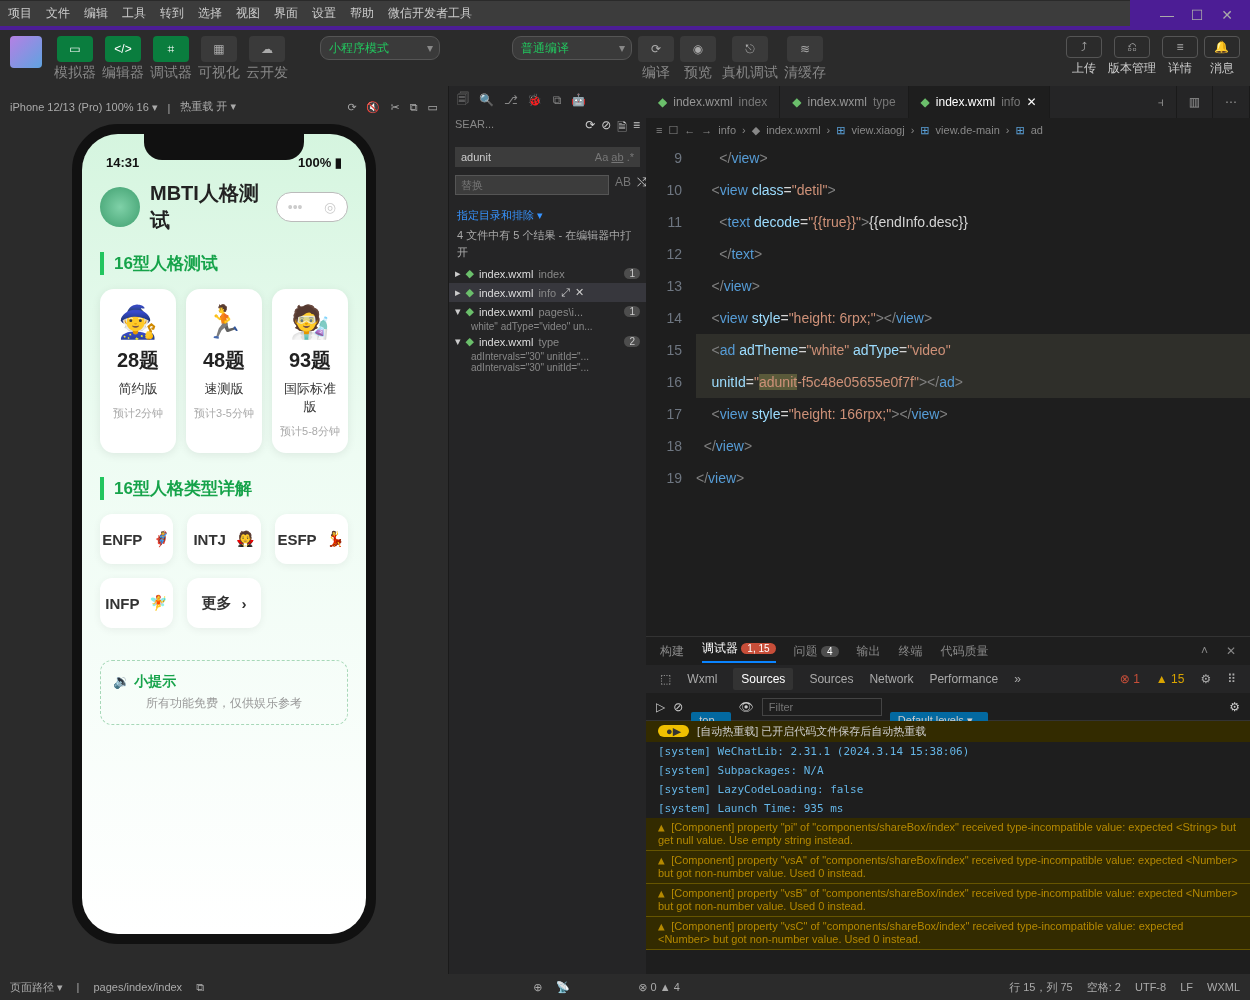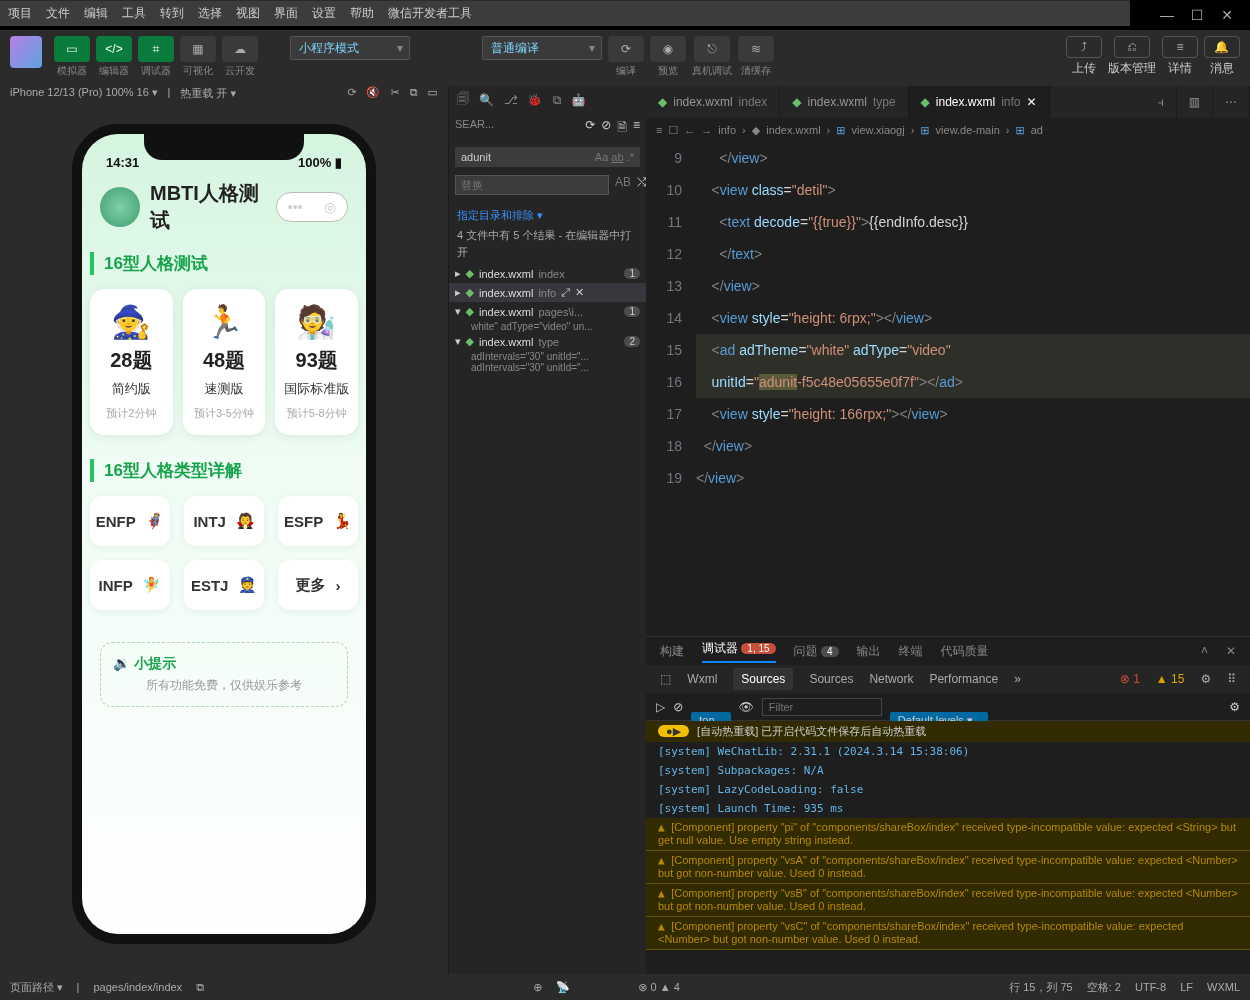--- a/index.html
+++ b/index.html
@@ -1,45 +1,45 @@
 <!DOCTYPE html>
 <html><head>
 <meta charset="utf-8">
 <style>
 * { margin:0; padding:0; box-sizing:border-box; font-family:"Microsoft YaHei",sans-serif; }
 body { background:#1e1e1e; color:#ccc; width:1250px; height:1000px; overflow:hidden; font-size:12px; }
-.titlebar { height:30px; background:#000000; display:flex; align-items:center; padding:0 8px; color:#aaa; }
+.titlebar { height:30px; background:#4c1d95; display:flex; align-items:center; padding:0 8px; color:#aaa; }
 .titlebar .title { flex:1; text-align:center; font-size:12px; color:#888; }
 .titlebar .winbtn { width:30px; text-align:center; font-size:14px; }
 .menubar { height:26px; background:#3c3c3c; display:flex; align-items:center; padding-left:8px; gap:14px; color:#ccc; font-size:12px; border-top:1px solid #2a2a2a; position:absolute; top:0; left:0; right:120px; }
 .menubar span { cursor:default; }
 .toolbar { height:56px; background:#2b2b2b; display:flex; align-items:flex-start; padding:6px 10px; gap:6px; }
 .tbtn { display:flex; flex-direction:column; align-items:center; gap:2px; }
 .tbtn .ic { width:36px; height:26px; background:#0a7d3e; border-radius:4px; display:flex; align-items:center; justify-content:center; color:#fff; }
 .tbtn .ic.gray { background:#3a3a3a; color:#aaa; }
-.tbtn .lbl { font-size:10px; color:#888; }
+.tbtn .lbl { font-size:14px; color:#888; }
 .avatar { width:32px; height:32px; background:linear-gradient(135deg,#b580e4,#5fa3e0); border-radius:4px; margin-right:6px; }
-.sel { height:24px; background:#3a3a3a; border:1px solid #555; border-radius:1px; padding:0 20px 0 8px; color:#7dd3fc; font-size:12px; display:flex; align-items:center; min-width:120px; position:relative; }
+.sel { height:24px; background:#3a3a3a; border:1px solid #555; border-radius:9px; padding:0 20px 0 8px; color:#22c55e; font-size:12px; display:flex; align-items:center; min-width:120px; position:relative; }
 .sel::after{content:"▾"; position:absolute; right:6px; color:#888;}
 .toolbar-right { margin-left:auto; display:flex; gap:6px; }
 .rbtn { display:flex; flex-direction:column; align-items:center; gap:2px; }
 .rbtn .ic { width:36px; height:22px; border:1px solid #555; border-radius:4px; display:flex; align-items:center; justify-content:center; color:#aaa; }
 .body { display:flex; height:calc(100% - 112px); }
 .simwrap { width:448px; display:flex; flex-direction:column; background:#2b2b2b; }
-.simbar { height:28px; display:flex; align-items:flex-start; padding:0 10px; gap:10px; color:#aaa; font-size:11px; }
+.simbar { height:28px; display:flex; align-items:flex-end; padding:0 10px; gap:10px; color:#aaa; font-size:11px; }
 .simbar .sp { flex:1; }
 .phone { margin:10px auto; width:304px; height:820px; background:#fff; border-radius:46px; border:10px solid #111; position:relative; overflow:hidden; }
 .notch { position:absolute; top:0; left:50%; transform:translateX(-50%); width:160px; height:26px; background:#111; border-radius:0 0 18px 18px; z-index:2;}
 .statusb { height:40px; display:flex; align-items:flex-end; justify-content:space-between; padding:0 24px 4px; font-size:13px; color:#111; font-weight:600;}
 .appbg { background:linear-gradient(#d5f5df,#eefcf3 40%,#fff); height:100%; }
 .apphead { display:flex; align-items:center; padding:6px 18px; gap:10px; }
 .appava { width:40px; height:40px; border-radius:50%; background:radial-gradient(circle,#7fd1a8,#3e9e6e); }
 .apptitle { font-size:20px; font-weight:700; color:#222; flex:1;}
 .capsule { width:72px; height:30px; border:1px solid #bbb; border-radius:15px; background:#fff; display:flex; align-items:center; justify-content:space-around; font-size:14px;}
-.sect { padding:12px 8px; }
+.sect { padding:12px 18px; }
 .sectt { border-left:4px solid #22c55e; padding-left:10px; font-size:17px; color:#16a34a; font-weight:600; margin-bottom:14px;}
 .cards { display:flex; gap:10px; }
 .card { flex:1; background:#fff; border-radius:14px; box-shadow:0 2px 10px rgba(0,0,0,.08); padding:14px 6px; text-align:center; }
 .card .emoji{ font-size:32px; display:block; margin-bottom:6px;}
 .card .qn{ font-size:20px; font-weight:700; color:#222;}
 .card .nm{ font-size:13px; color:#333; margin-top:6px;}
 .card .et{ font-size:11px; color:#aaa; margin-top:8px;}
 .grid { display:grid; grid-template-columns:1fr 1fr 1fr; gap:14px; margin-top:10px;}
 .pill { background:#fff; border-radius:12px; height:50px; display:flex; align-items:center; justify-content:center; gap:10px; font-size:15px; font-weight:600; color:#333; box-shadow:0 2px 8px rgba(0,0,0,.06);}
 .tipbox { margin:20px 18px; border:1px dashed #a7d8b8; border-radius:12px; padding:12px;}
@@ -225,21 +225,20 @@
               </div>
           </div>
         </div>
         <div class="sect">
           <div class="sectt">16型人格类型详解</div>
           <div class="grid">
             <div class="pill"><span>ENFP</span>🦸</div>
             <div class="pill"><span>INTJ</span>🧛</div>
             <div class="pill"><span>ESFP</span>💃</div>
             <div class="pill"><span>INFP</span>🧚</div>
-            <div class="pill"><span>ESTJ</span>👮</div>
             <div class="pill">
                 <span>更多</span> 
                 <b>›</b>
               </div>
           </div>
         </div>
         <div class="tipbox">
           <div class="tt">🔉 <span>小提示</span></div>
           <div class="td">所有功能免费，仅供娱乐参考</div>
         </div>

